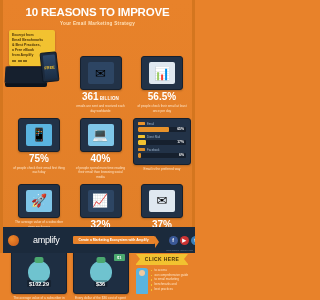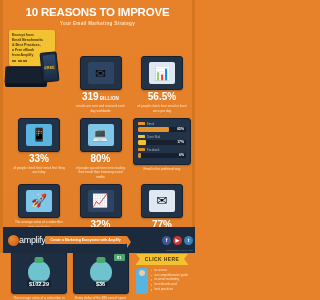--- a/index.html
+++ b/index.html
@@ -344,21 +344,21 @@
   
   .footer {
     position: absolute;
     left: 0; bottom: 0;
     width: 195px;
     height: 26px;
     background: #1b2a3c;
     display: flex;
     align-items: center;
     padding: 0 5px;
-    gap: 0;
+    gap: 14px;
   }
   .logo-mark {
     width: 11px; height: 11px;
     border-radius: 50%;
     background: radial-gradient(circle at 35% 35%, #f08a2a, #c4561a);
     flex-shrink: 0;
   }
   .logo-text {
     font-size: 9px;
     color: #ffffff;
@@ -446,21 +446,21 @@
   <div class="grid">
 
     <div class="row">
       <div class="card spacer"></div>
 
       <div class="card">
         <div class="tile">
           <div class="glyph g-navy">✉</div>
         </div>
         <div class="statnum">
-          <span>319</span><span class="unit">BILLION</span>
+          <span>361</span><span class="unit">BILLION</span>
         </div>
         <div class="caption">emails are sent and received each day worldwide</div>
       </div>
 
       <div class="card">
         <div class="tile">
           <div class="glyph g-white">📊</div>
         </div>
         <div class="statnum">
           <span>56.5</span><span>%</span>
@@ -468,31 +468,31 @@
         <div class="caption">of people check their email at least once per day</div>
       </div>
     </div>
 
     <div class="row">
       <div class="card">
         <div class="tile">
           <div class="glyph g-blue">📱</div>
         </div>
         <div class="statnum">
-          <span>33</span><span>%</span>
+          <span>75</span><span>%</span>
         </div>
         <div class="caption">of people check their email first thing each day</div>
       </div>
 
       <div class="card">
         <div class="tile">
           <div class="glyph g-sky">💻</div>
         </div>
         <div class="statnum">
-          <span>80</span><span>%</span>
+          <span>40</span><span>%</span>
         </div>
         <div class="caption">of people spend more time reading their email than browsing social media</div>
       </div>
 
       <div class="card">
         <div class="chart-panel">
 
           <div class="bar-row">
             <div class="bar-label">
               <span class="bar-chip c-orange"></span>
@@ -547,21 +547,21 @@
           <span>32</span><span>%</span>
         </div>
         <div class="caption">of brands are increasing their investment in email marketing</div>
       </div>
 
       <div class="card">
         <div class="tile">
           <div class="glyph g-white">✉</div>
         </div>
         <div class="statnum">
-          <span>77</span><span>%</span>
+          <span>37</span><span>%</span>
         </div>
         <div class="caption">of consumers prefer email for permission-based promotional messages</div>
       </div>
     </div>
 
     <div class="row">
       <div class="card">
         <div class="money-tile">
           <div class="bag"></div>
           <span class="money-val">$102.29</span>

